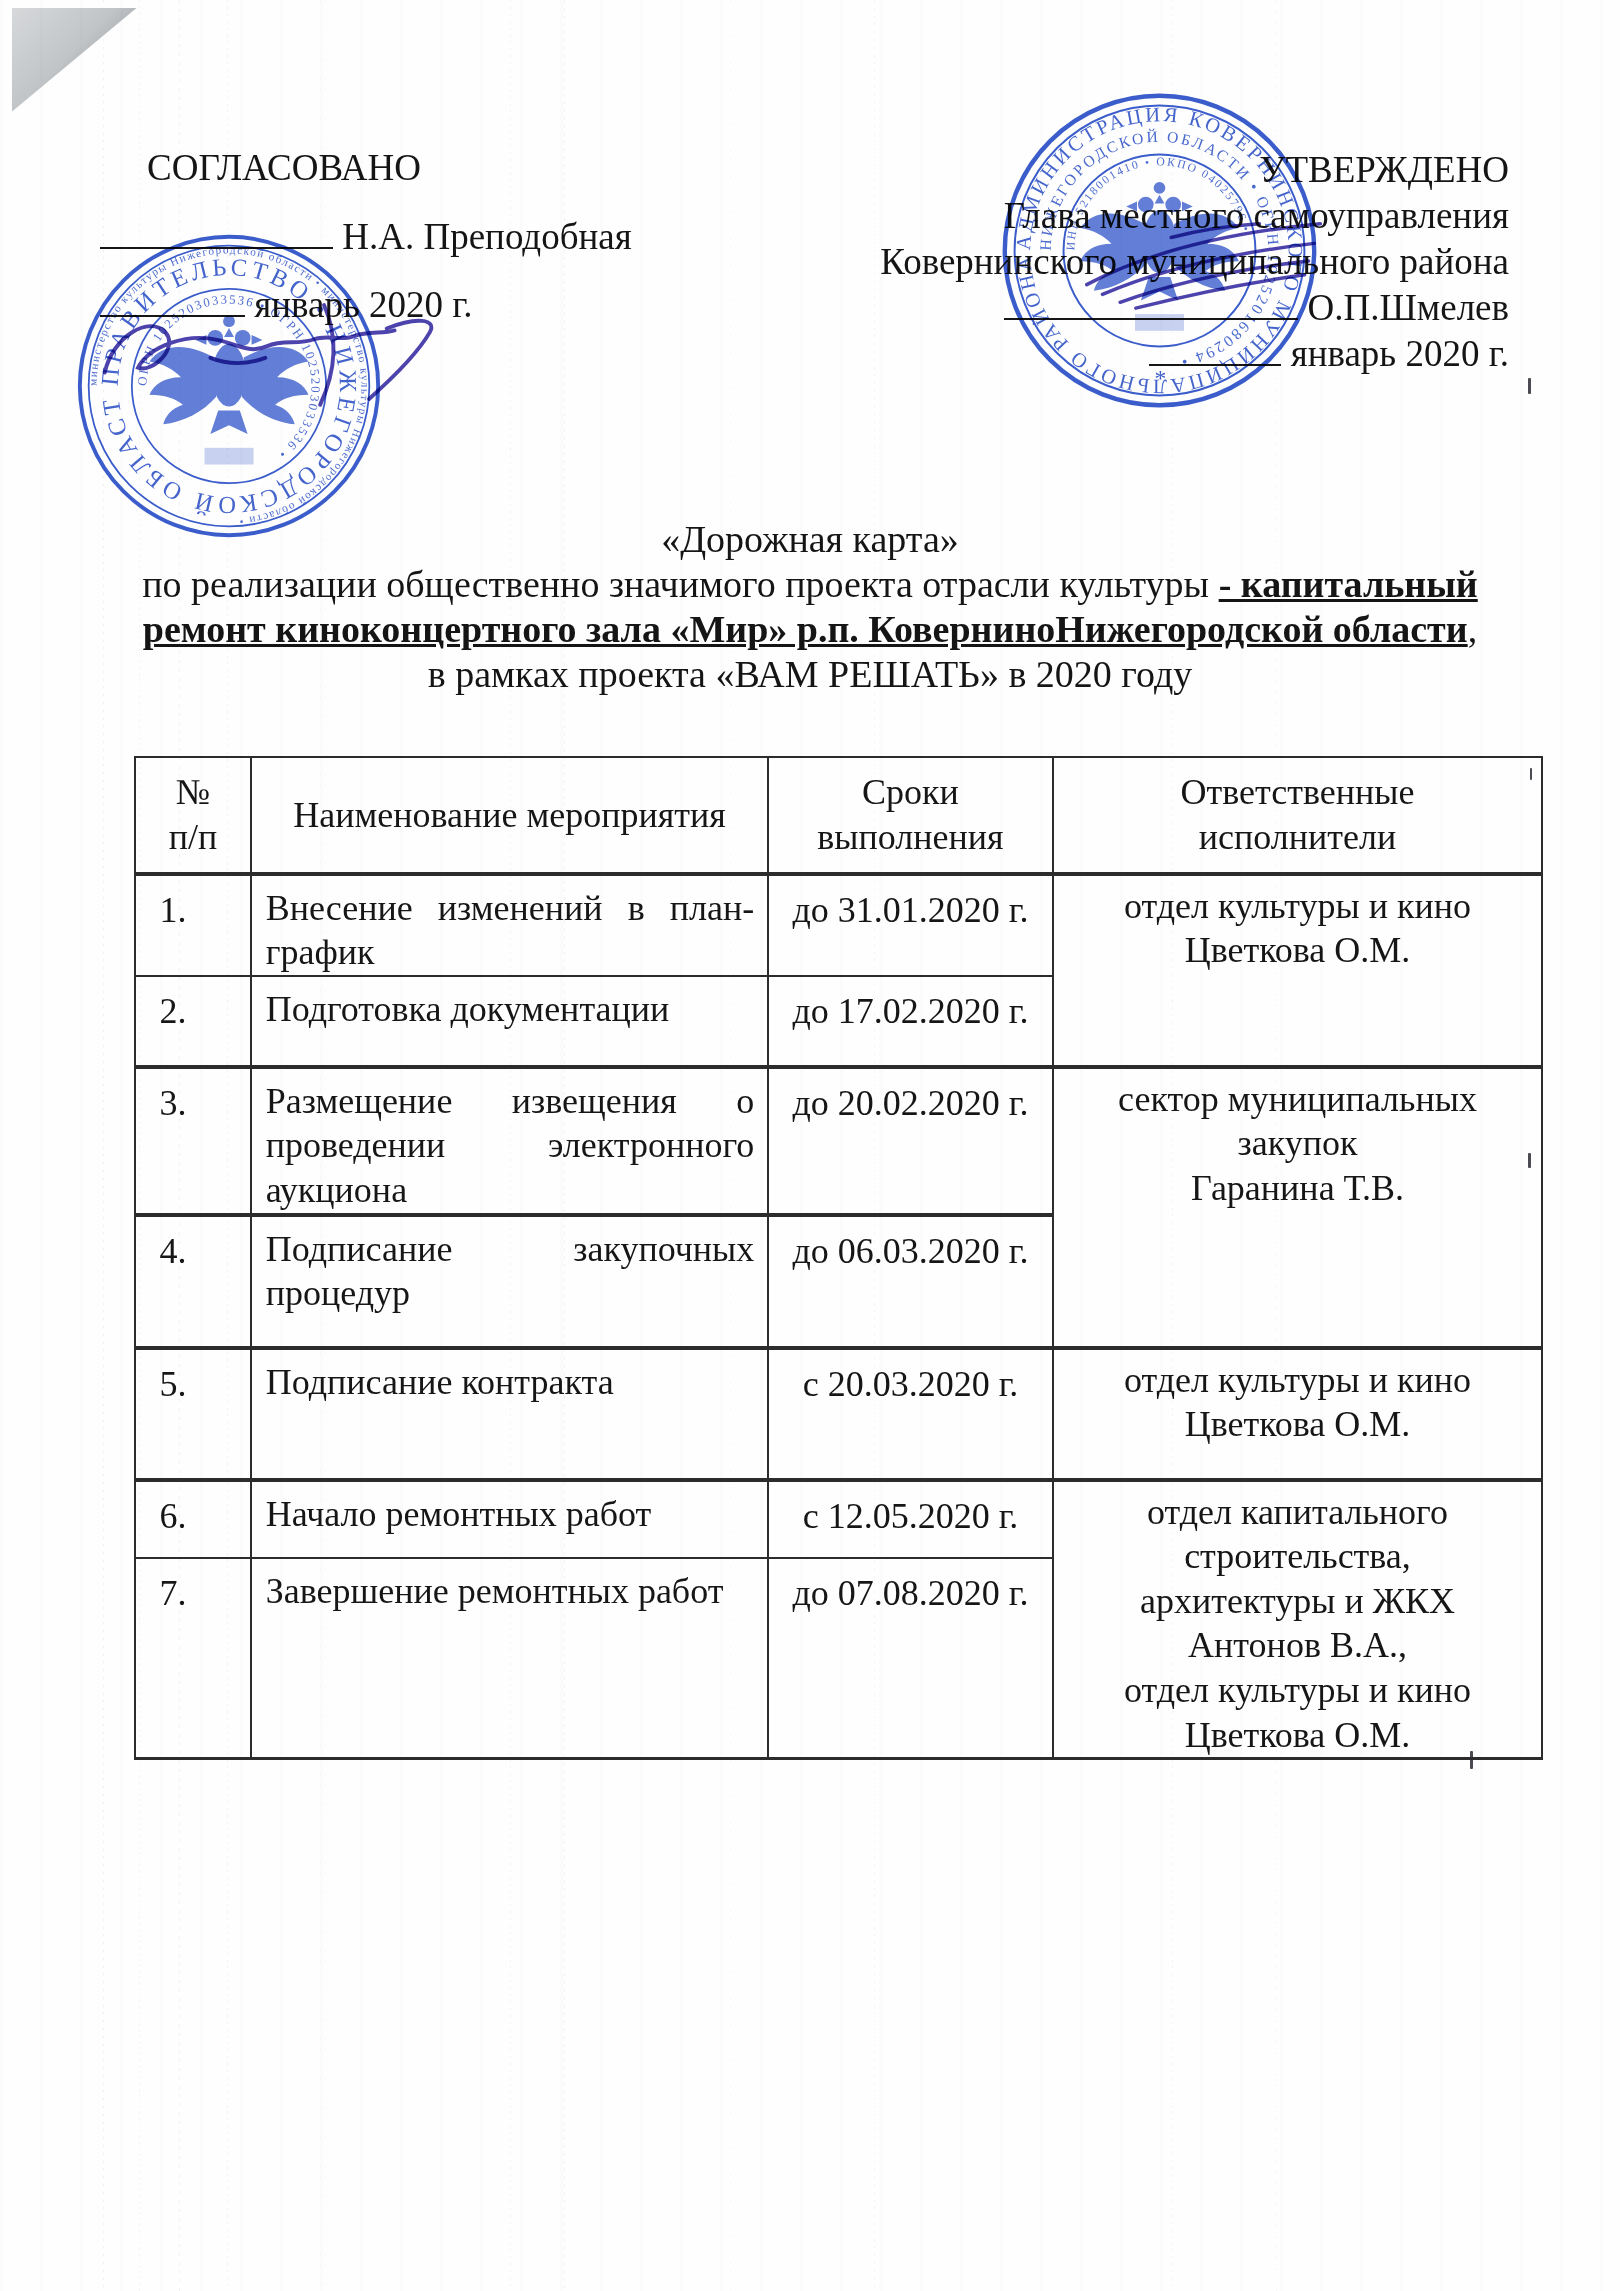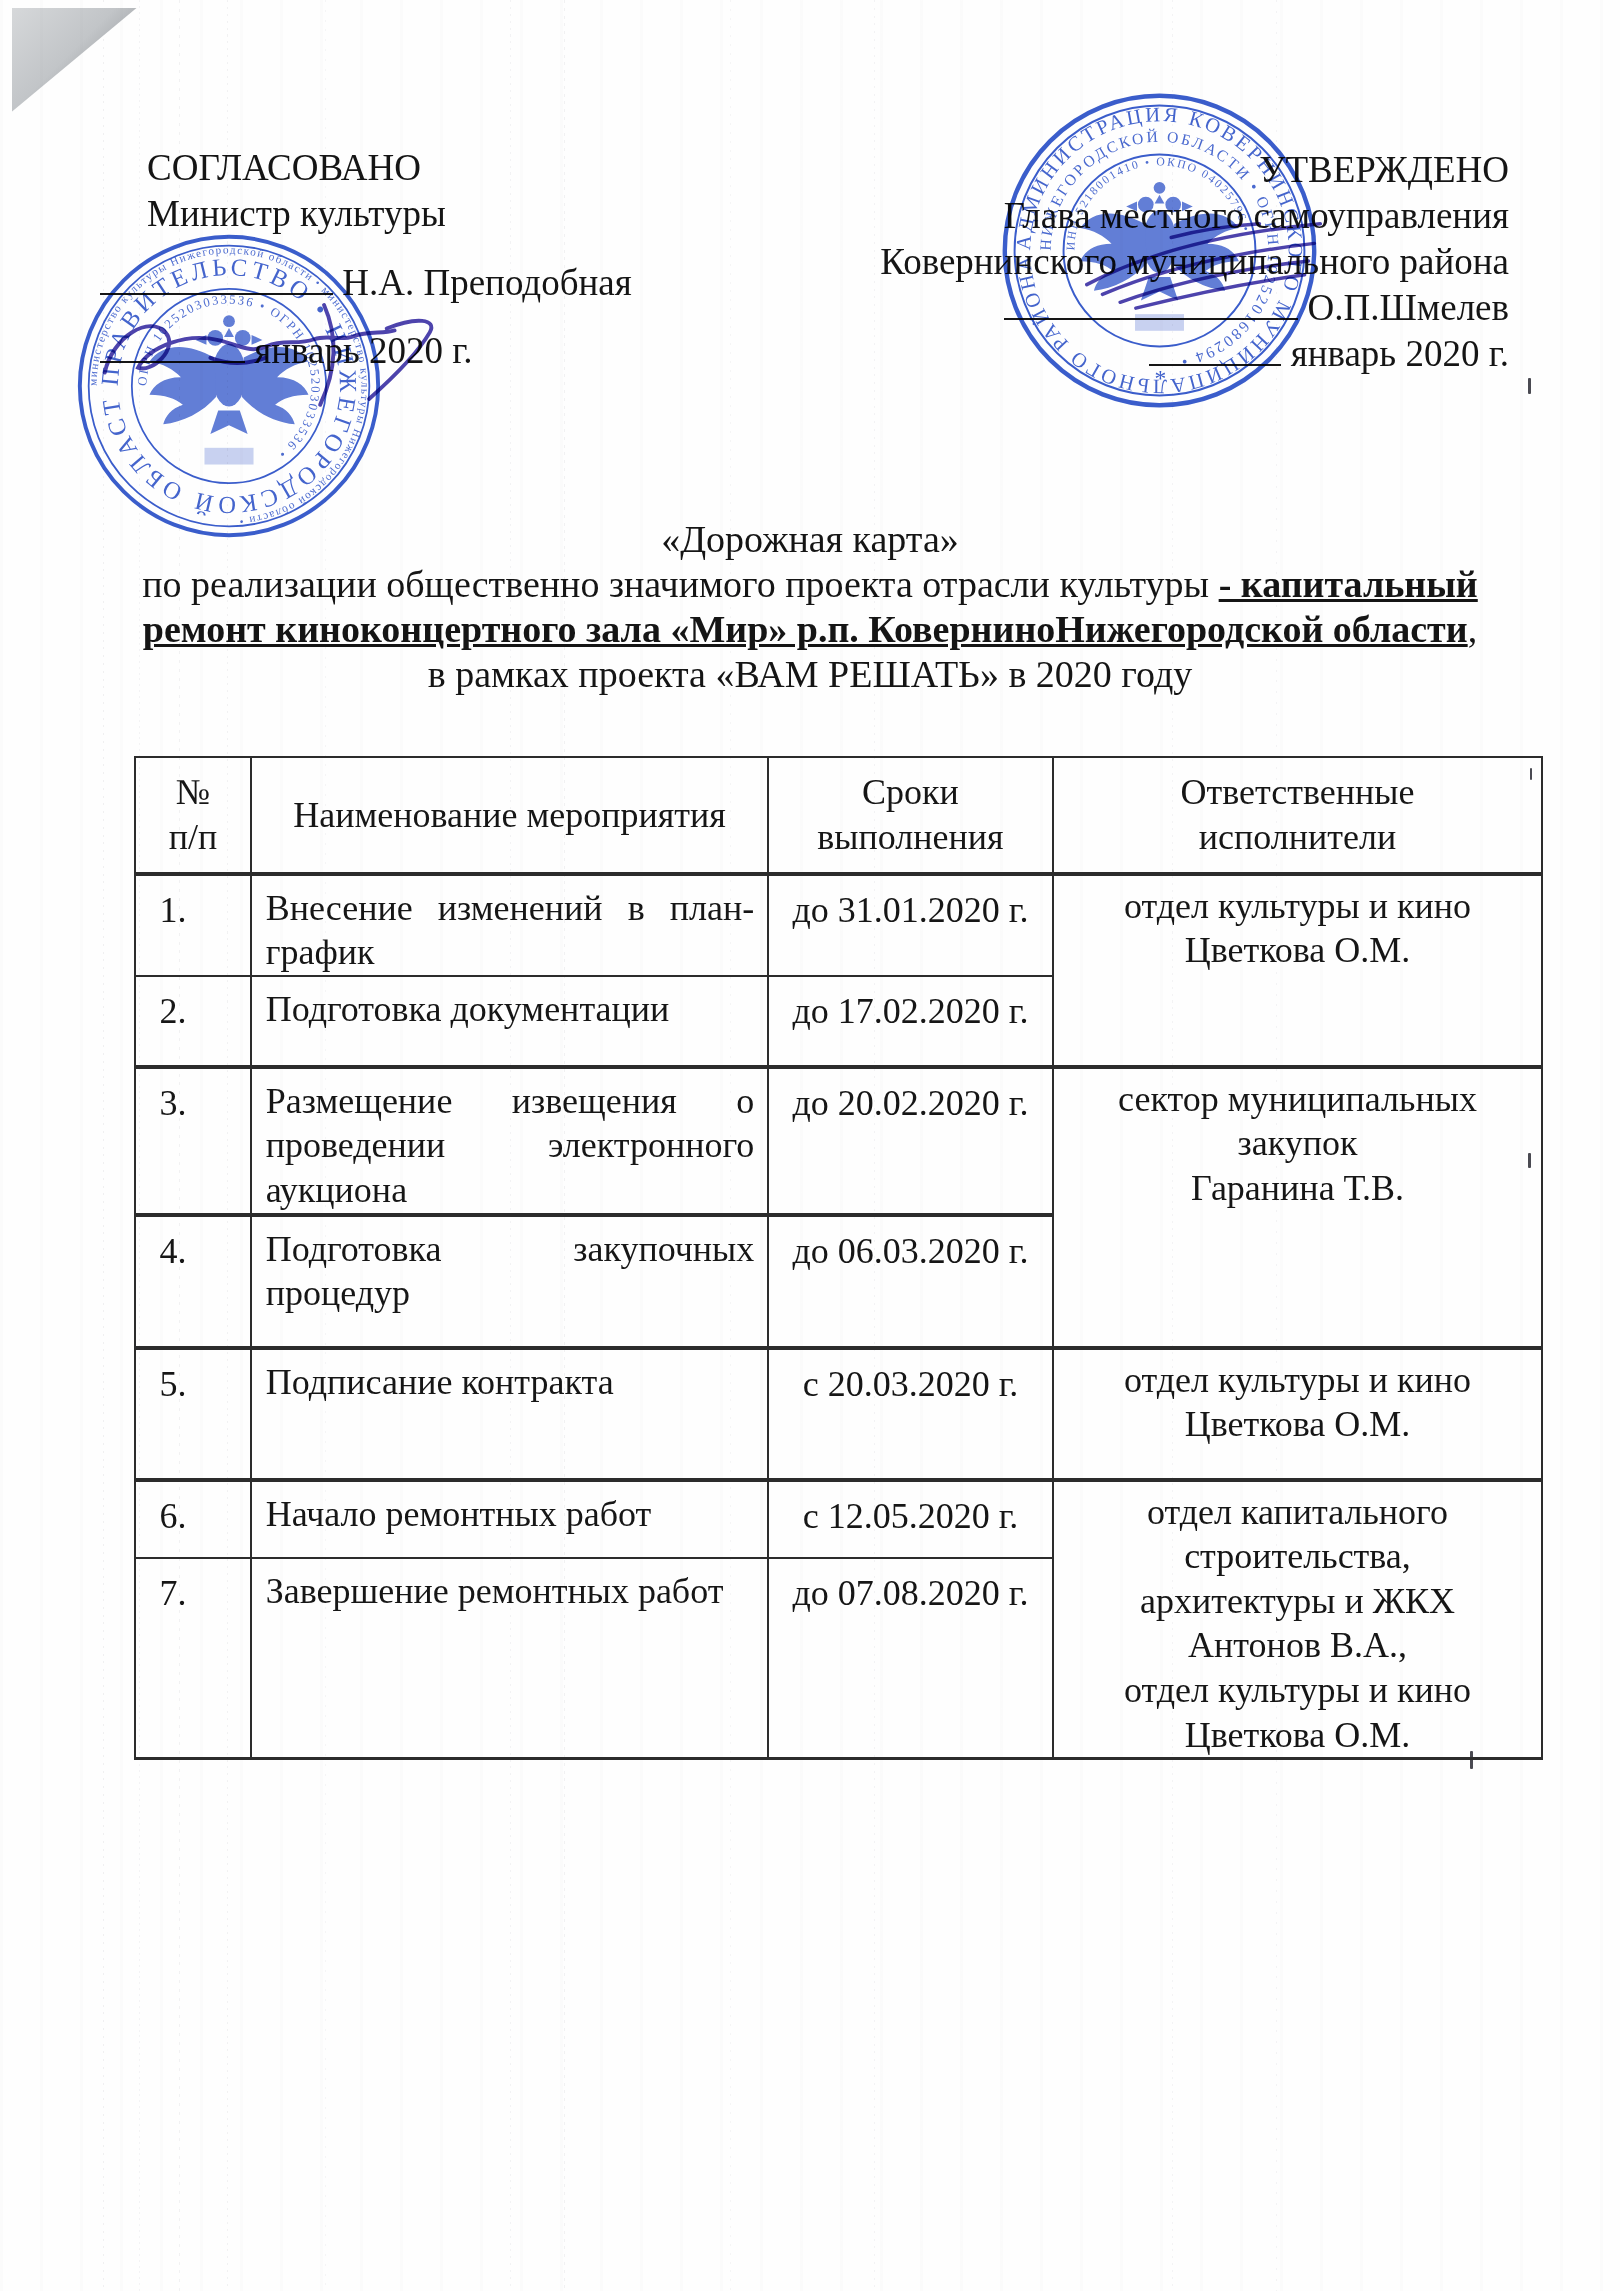--- a/index.html
+++ b/index.html
@@ -170,21 +170,20 @@
       <path d="M14,78 C70,48 150,26 252,16"></path>
       <path d="M30,88 C90,62 160,46 246,36"></path>
       <path d="M48,96 C104,76 168,62 240,54"></path>
       <path d="M64,102 C120,88 178,76 236,68"></path>
       <path d="M100,30 C130,22 160,18 190,16"></path>
     </g>
   </svg>
 
   <div class="approval approval-left">
     <div>СОГЛАСОВАНО</div>
-    <div>Министр культуры</div>
     <div class="sig-row"><span class="uline" style="width:233px;"></span> <span>Н.А. Преподобная</span></div>
     <div class="sig-row" style="margin-left:-47px;"><span class="uline" style="width:145px;"></span> <span>январь 2020 г.</span></div>
   </div>
 
   <div class="approval approval-right">
     <div>УТВЕРЖДЕНО</div>
     <div>Глава местного самоуправления</div>
     <div>Ковернинского муниципального района</div>
     <div class="sig-row"><span class="uline" style="width:294px;"></span> <span>О.П.Шмелев</span></div>
     <div class="sig-row"><span class="uline" style="width:132px;"></span> <span>январь 2020 г.</span></div>
@@ -229,21 +228,21 @@
     <tr class="sep" style="height:131px;">
       <td class="c-num">3.</td>
       <td class="c-name">Размещение извещения о проведении электронного аукциона</td>
       <td class="c-term">до 20.02.2020 г.</td>
       <td class="c-resp" rowspan="2">сектор муниципальных
 закупок
 Гаранина Т.В.</td>
     </tr>
     <tr class="sep" style="height:133px;">
       <td class="c-num">4.</td>
-      <td class="c-name">Подготовка закупочных процедур</td>
+      <td class="c-name">Подписание закупочных процедур</td>
       <td class="c-term">до 06.03.2020 г.</td>
     </tr>
     <tr class="sep" style="height:132px;">
       <td class="c-num">5.</td>
       <td class="c-name">Подписание контракта</td>
       <td class="c-term">с 20.03.2020 г.</td>
       <td class="c-resp">отдел культуры и кино
 Цветкова О.М.</td>
     </tr>
     <tr class="sep" style="height:74px;">

